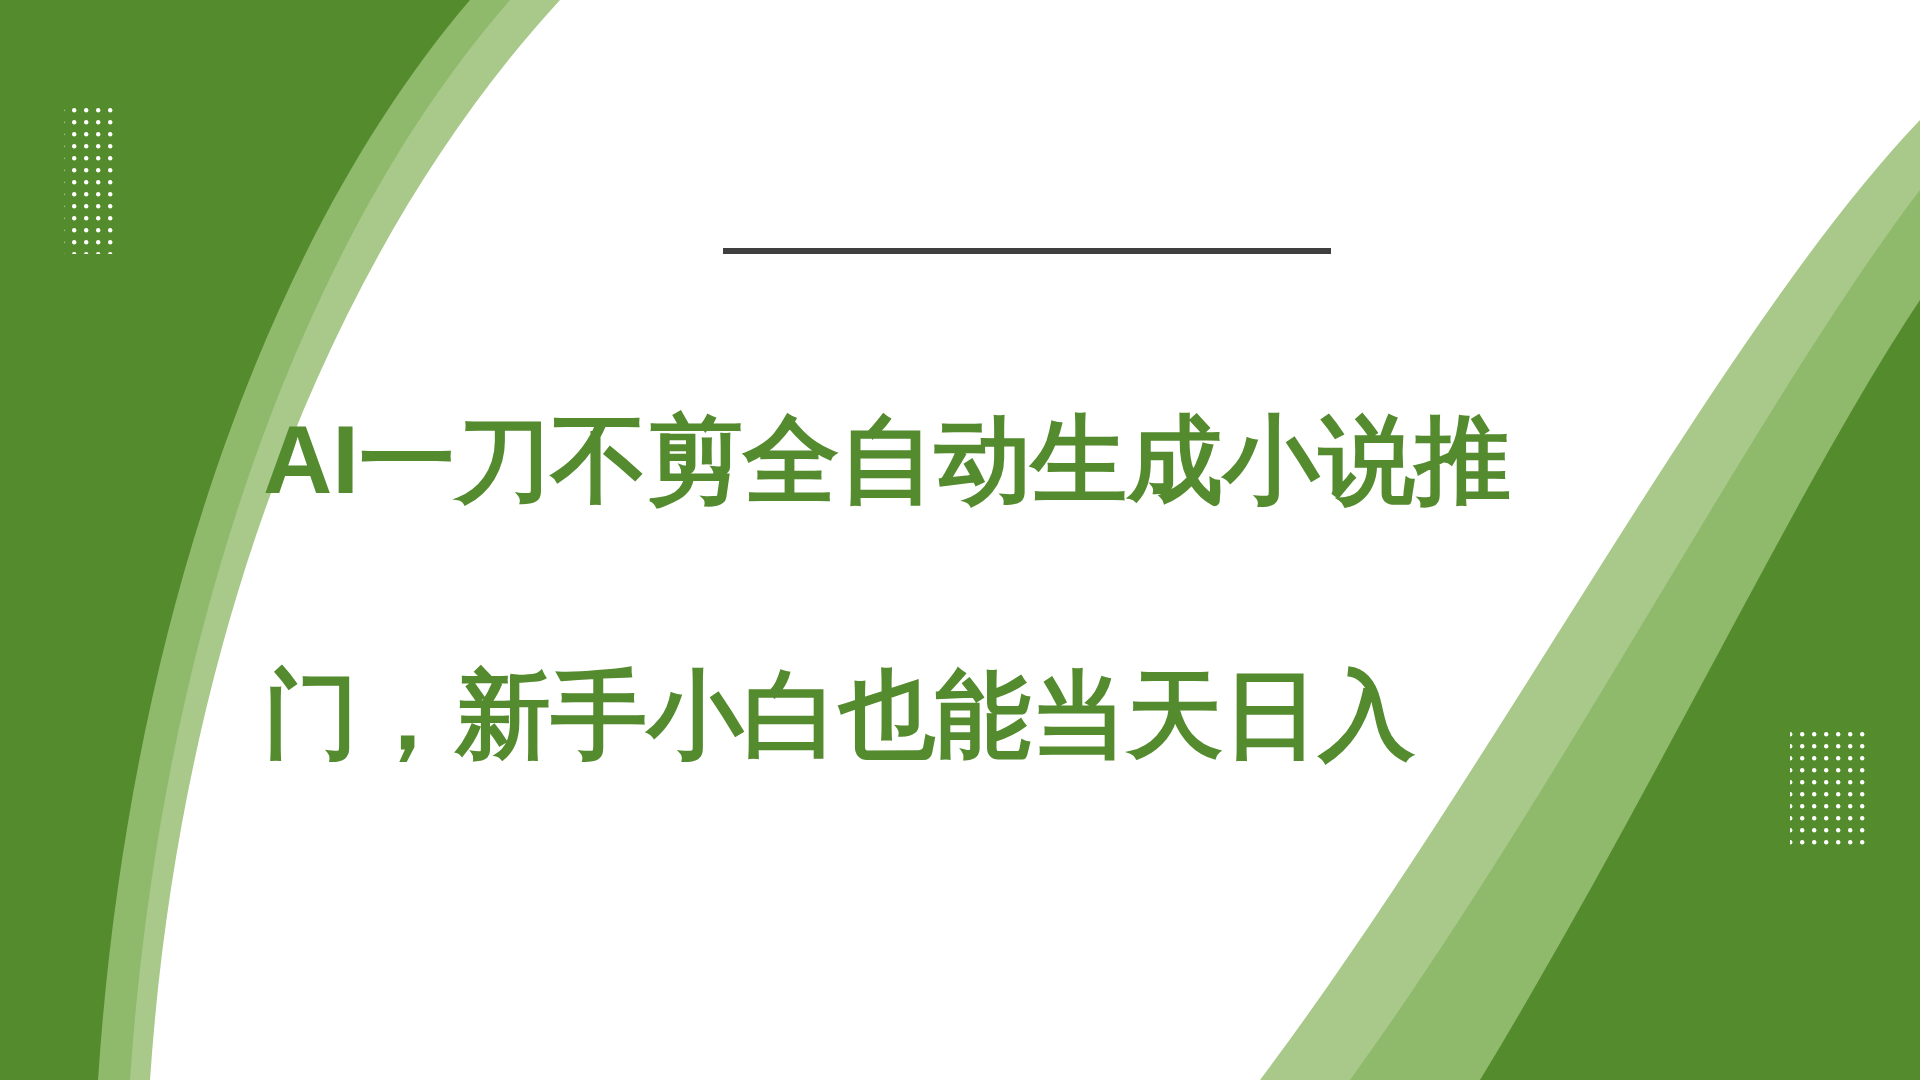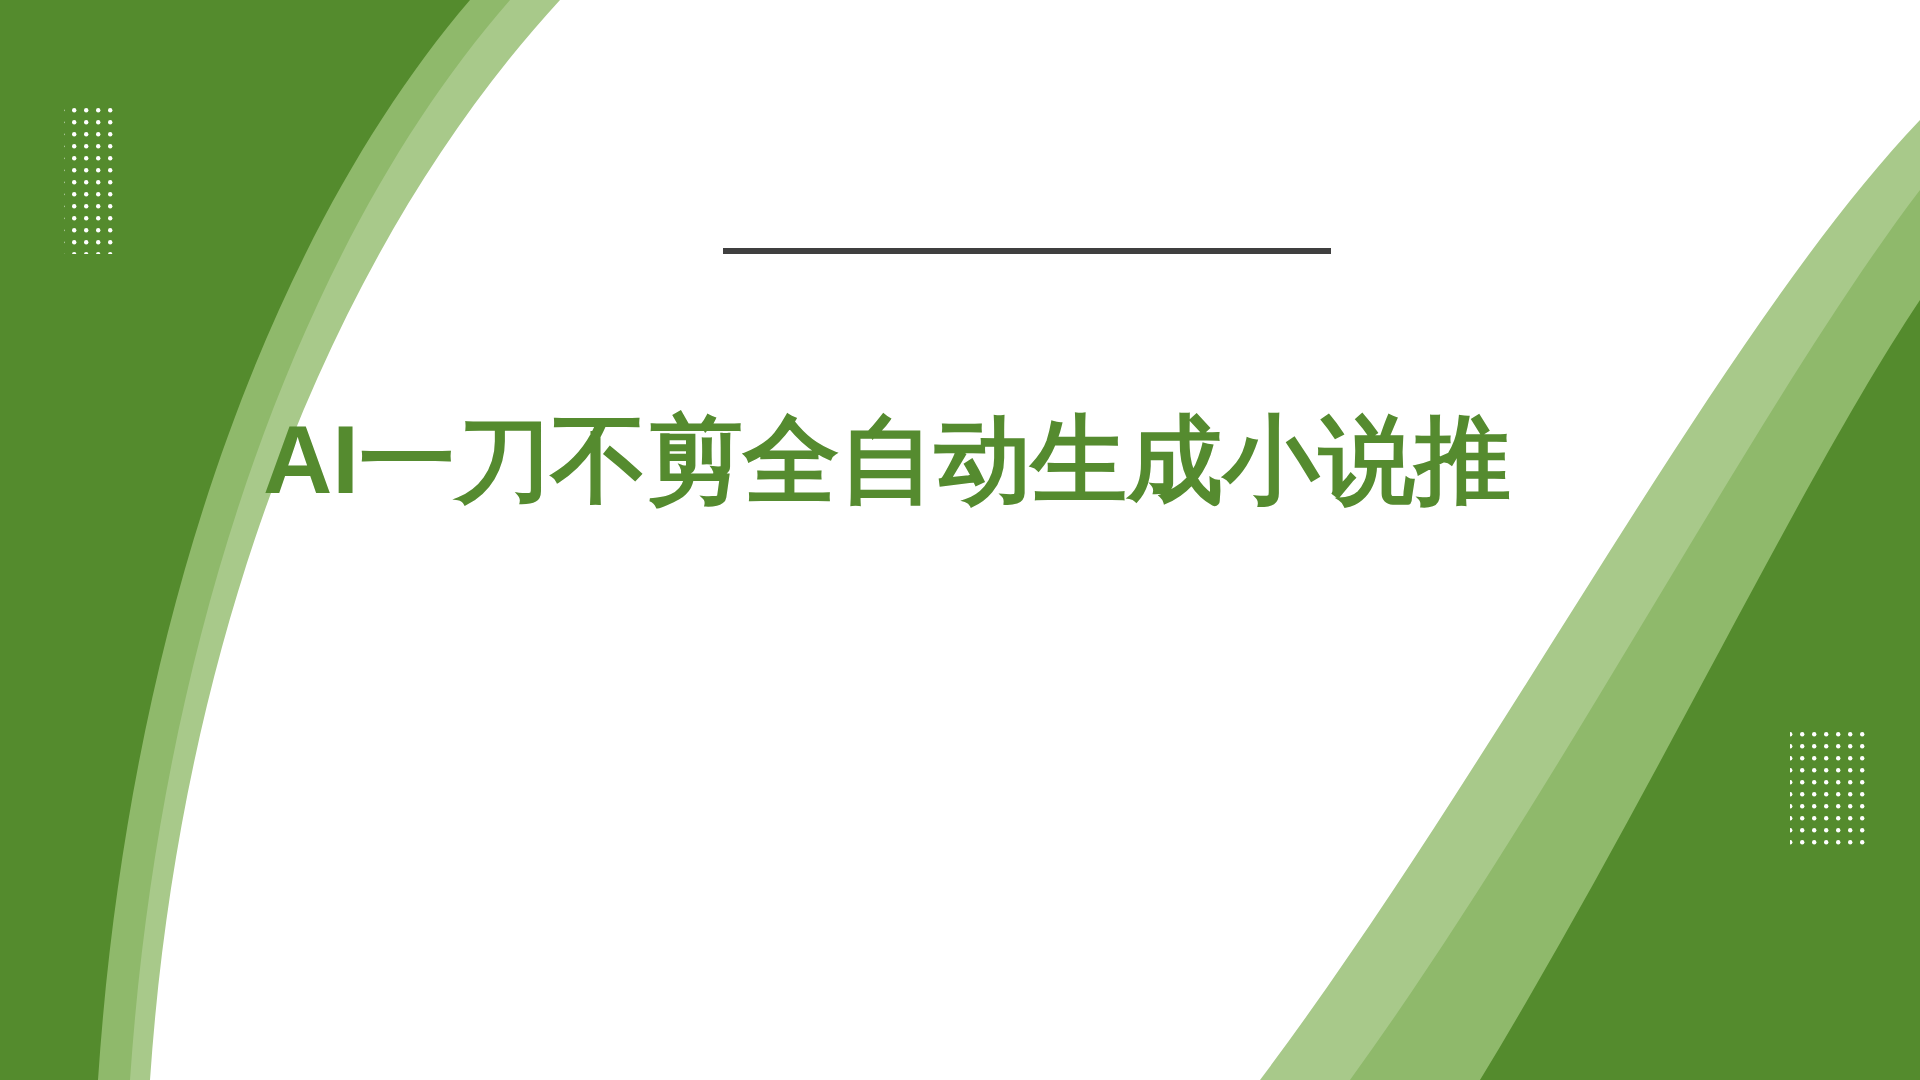--- a/index.html
+++ b/index.html
@@ -105,17 +105,18 @@
 
     <rect x="1790" y="730" width="80" height="118" fill="url(#dots)"></rect>
   </svg>
 
   <div class="content">
 
     <div class="divider"></div>
 
     <div class="headline">
       <span class="ln ln-1">AI一刀不剪全自动生成小说推</span>
+      <span class="ln ln-3">门，新手小白也能当天日入</span>
       
     </div>
 
   </div>
 </div>
 
 </body></html>

